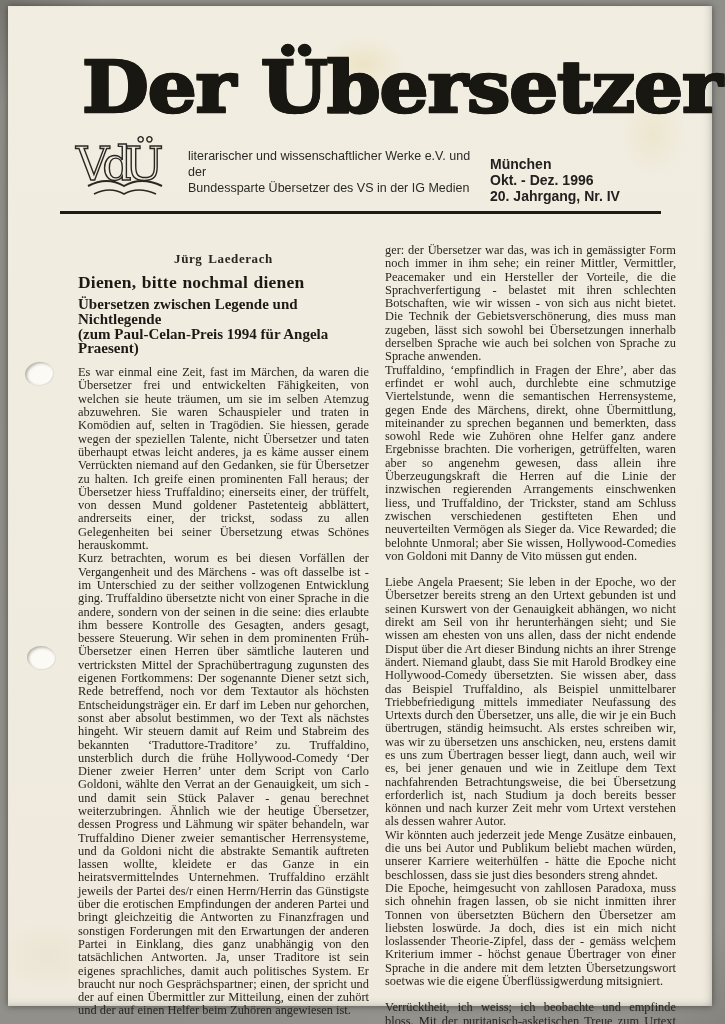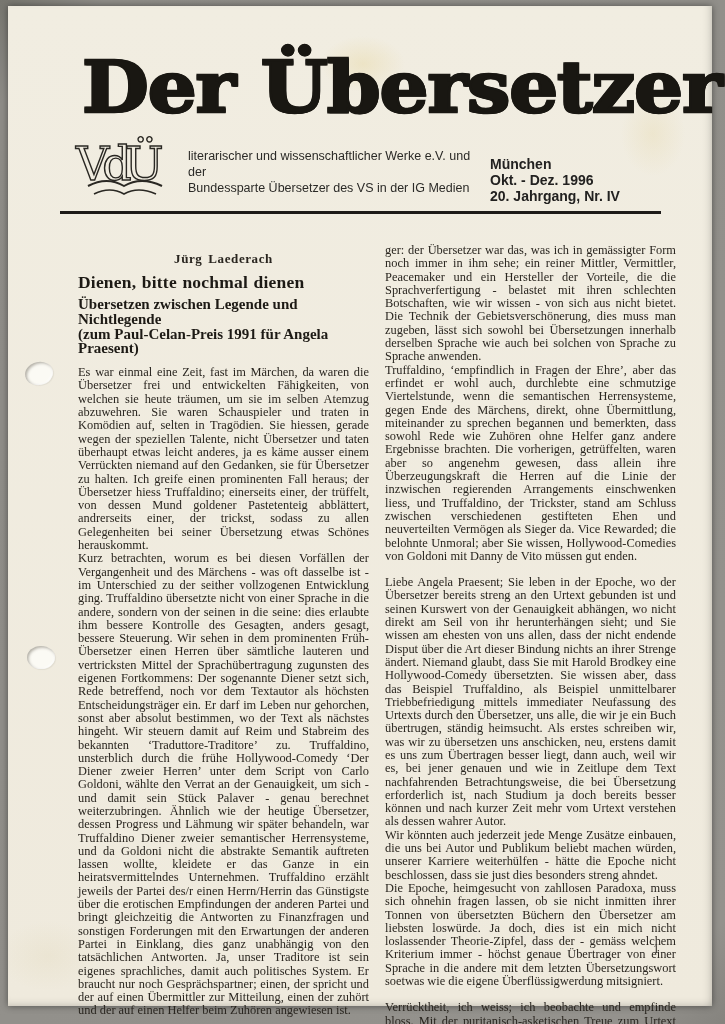--- a/index.html
+++ b/index.html
@@ -91,21 +91,21 @@
     <div>20. Jahrgang, Nr. IV</div>
   </div>
 
   <div class="rule"></div>
 
   <div class="col col-left">
     <div class="author">Jürg Laederach</div>
     <div class="art-title">Dienen, bitte nochmal dienen</div>
     <div class="art-sub">
       <div>Übersetzen zwischen Legende und Nichtlegende</div>
-      <div>(zum Paul-Celan-Preis 1991 für Angela Praesent)</div>
+      <div>(zum Paul-Celan-Preis 1994 für Angela Praesent)</div>
     </div>
     <div class="bodytext">
       <p>Es war einmal eine Zeit, fast im Märchen, da waren die Übersetzer frei und entwickelten Fähigkeiten, von welchen sie heute träumen, um sie im selben Atemzug abzuwehren. Sie waren Schauspieler und traten in Komödien auf, selten in Tragödien. Sie hiessen, gerade wegen der speziellen Talente, nicht Übersetzer und taten überhaupt etwas leicht anderes, ja es käme ausser einem Verrückten niemand auf den Gedanken, sie für Übersetzer zu halten. Ich greife einen prominenten Fall heraus; der Übersetzer hiess Truffaldino; einerseits einer, der trüffelt, von dessen Mund goldener Pastetenteig abblättert, andrerseits einer, der trickst, sodass zu allen Gelegenheiten bei seiner Übersetzung etwas Schönes herauskommt.</p>
       <p>Kurz betrachten, worum es bei diesen Vorfällen der Vergangenheit und des Märchens - was oft dasselbe ist - im Unterschied zu der seither vollzogenen Entwicklung ging. Truffaldino übersetzte nicht von einer Sprache in die andere, sondern von der seinen in die seine: dies erlaubte ihm bessere Kontrolle des Gesagten, anders gesagt, bessere Steuerung. Wir sehen in dem prominenten Früh-Übersetzer einen Herren über sämtliche lauteren und vertricksten Mittel der Sprachübertragung zugunsten des eigenen Fortkommens: Der sogenannte Diener setzt sich, Rede betreffend, noch vor dem Textautor als höchsten Entscheidungsträger ein. Er darf im Leben nur gehorchen, sonst aber absolut bestimmen, wo der Text als nächstes hingeht. Wir steuern damit auf Reim und Stabreim des bekannten ‘Traduttore-Traditore’ zu. Truffaldino, unsterblich durch die frühe Hollywood-Comedy ‘Der Diener zweier Herren’ unter dem Script von Carlo Goldoni, wählte den Verrat an der Genauigkeit, um sich - und damit sein Stück Palaver - genau berechnet weiterzubringen. Ähnlich wie der heutige Übersetzer, dessen Progress und Lähmung wir später behandeln, war Truffaldino Diener zweier semantischer Herrensysteme, und da Goldoni nicht die abstrakte Semantik auftreten lassen wollte, kleidete er das Ganze in ein heiratsvermittelndes Unternehmen. Truffaldino erzählt jeweils der Partei des/r einen Herrn/Herrin das Günstigste über die erotischen Empfindungen der anderen Partei und bringt gleichzeitig die Antworten zu Finanzfragen und sonstigen Forderungen mit den Erwartungen der anderen Partei in Einklang, dies ganz unabhängig von den tatsächlichen Antworten. Ja, unser Traditore ist sein eigenes sprachliches, damit auch politisches System. Er braucht nur noch Gesprächspartner; einen, der spricht und der auf einen Übermittler zur Mitteilung, einen der zuhört und der auf einen Helfer beim Zuhören angewiesen ist.</p>
       <p class="gap">Würde in der heutigen, genau und langweilig gewordenen Zeit der Sprecher seine Botschaft via den Übermittler dem Hörer exakt zuleiten, so schwang sich im Märchen der Übermittler, nominell ‘Diener’, zum Dominator der Mitteilungen schlechthin auf; deren einziges Erfindungs-Kriterium war die vermutete Günstigkeit, Annehmlichkeit und Schönheit für den Empfän-</p>
     </div>
   </div>
 
   <div class="col col-right">
     <p>ger: der Übersetzer war das, was ich in gemässigter Form noch immer in ihm sehe; ein reiner Mittler, Vermittler, Peacemaker und ein Hersteller der Vorteile, die die Sprachverfertigung - belastet mit ihren schlechten Botschaften, wie wir wissen - von sich aus nicht bietet. Die Technik der Gebietsverschönerung, dies muss man zugeben, lässt sich sowohl bei Übersetzungen innerhalb derselben Sprache wie auch bei solchen von Sprache zu Sprache anwenden.</p>

